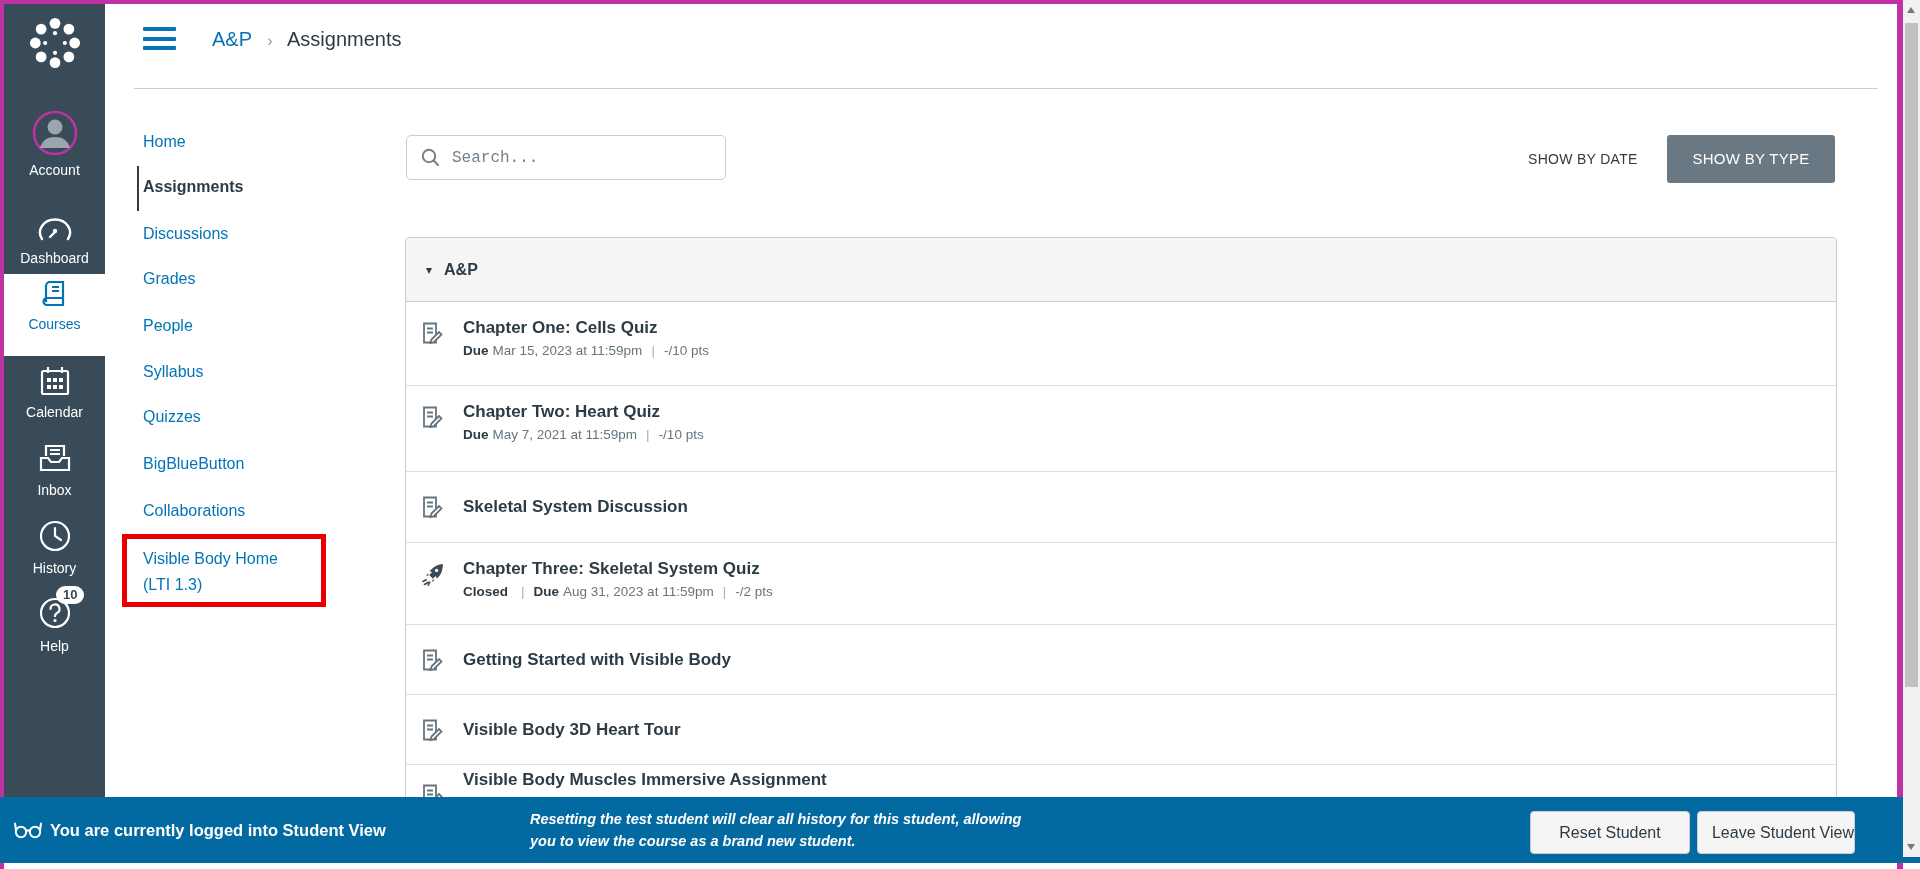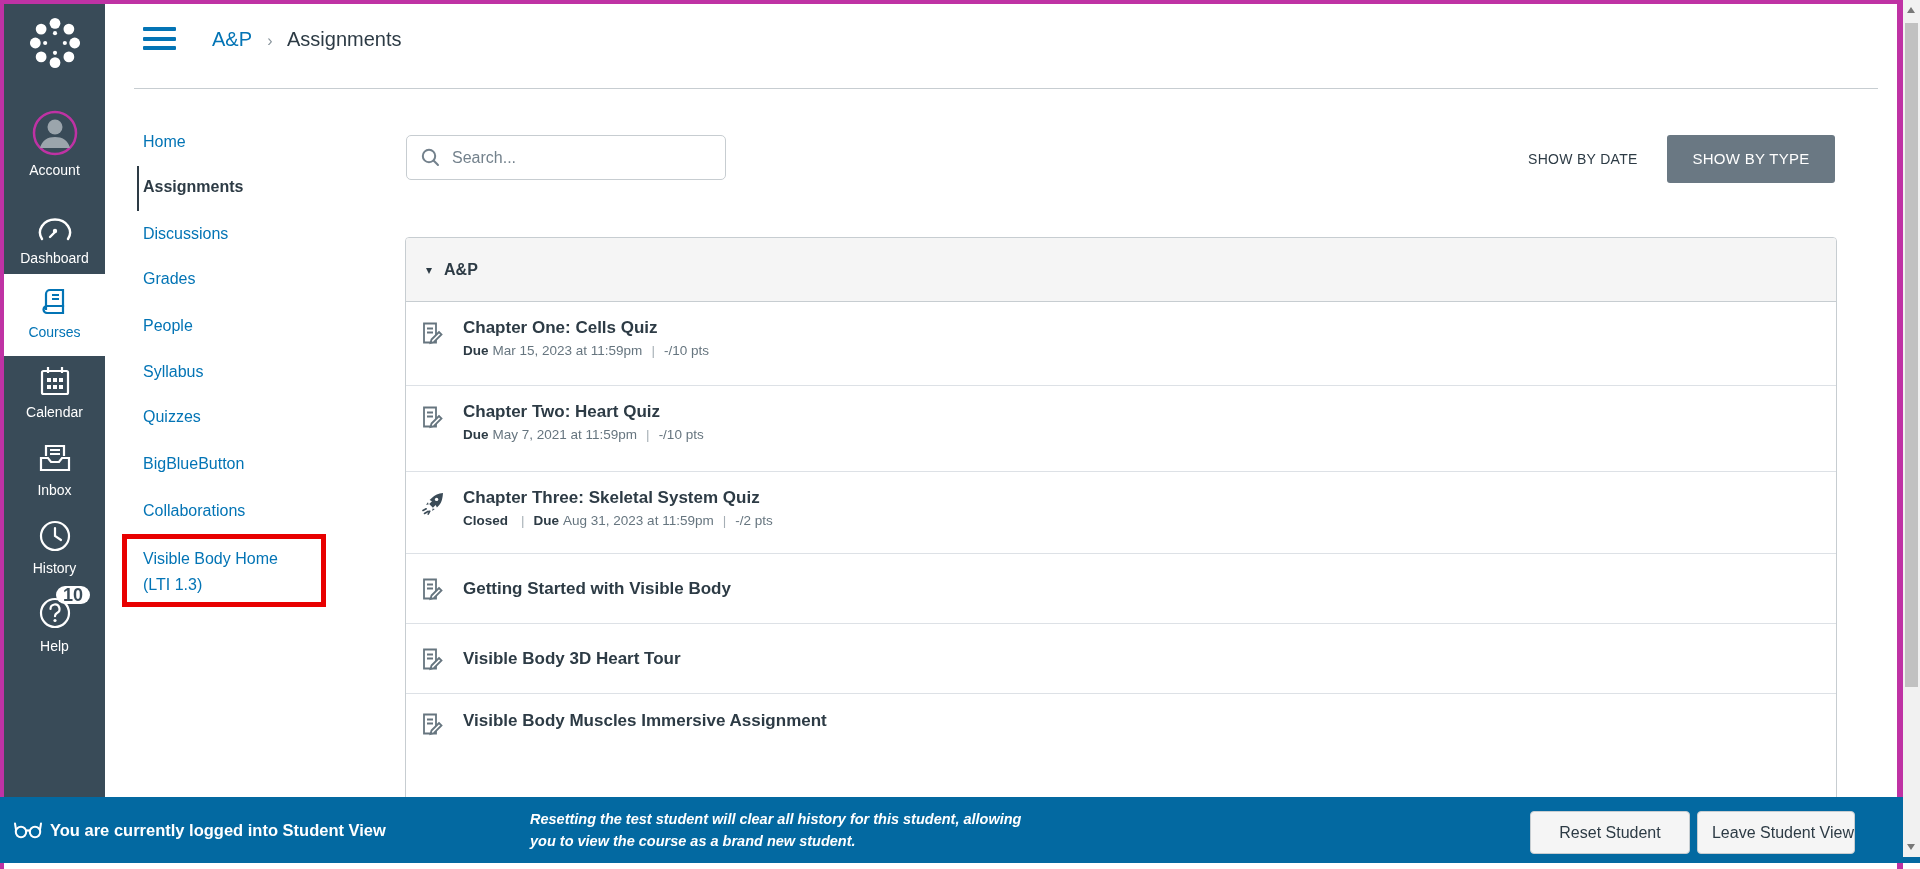--- a/index.html
+++ b/index.html
@@ -13,21 +13,21 @@
   .sv-right  { left:1897px; top:0; width:6px; height:869px; background:#BF32A4; }
 
   
   .sidebar { left:4px; top:4px; width:101px; height:799px; background:#394B58; }
   .nav-item { position:absolute; left:0; width:101px; text-align:center; color:#fff; cursor:pointer; }
   .nav-item .lbl { display:block; font-size:14px; margin-top:2px; color:#fff;text-align:center; }
   .nav-item.active { background:#ffffff; }
   .nav-item.active .lbl { color:#0374B5; }
   .nav-icon { display:inline-block; }
   .badge { position:absolute; left:52px; top:-8px; background:#ffffff; color:#394B58;
-           font-size:18px; font-weight:bold; border-radius:10px; padding:2px 7px; line-height:14px; }
+           font-size:13px; font-weight:bold; border-radius:10px; padding:2px 7px; line-height:14px; }
 
   
   .hamburger { left:143px; top:27px; width:33px; height:23px; cursor:pointer; }
   .hamburger span { display:block; width:33px; height:4px; background:#0374B5; border-radius:1px; margin-bottom:5.5px; }
   .breadcrumb { left:212px; top:24px; height:30px; font-size:20px; line-height:30px; white-space:nowrap; }
   .breadcrumb .crumb-link { color:#0374B5; cursor:pointer; text-decoration:none; }
   .breadcrumb .crumb-sep { color:#8B969E; margin:0 10px; font-size:16px; }
   .breadcrumb .crumb-current { color:#2D3B45; }
   .header-divider { left:134px; top:88px; width:1744px; height:1px; background:#C7CDD1; }
 
@@ -36,21 +36,21 @@
   .cnav-item { position:absolute; left:6px; font-size:16px; color:#0374B5; cursor:pointer; white-space:nowrap; }
   .cnav-item.active { color:#2D3B45; font-weight:bold; }
   .active-bar { position:absolute; left:0; top:44px; width:2px; height:45px; background:#2D3B45; }
   .cnav-wrap { white-space:normal; width:160px; line-height:26px; }
   .red-annotation { left:122px; top:534px; width:204px; height:73px; border:5px solid #E80000; pointer-events:none; }
 
   
   .search-box { left:406px; top:135px; width:320px; height:45px; border:1px solid #C7CDD1; border-radius:5px;
                 display:flex; align-items:center; padding-left:14px; background:#fff; }
   .search-box input { border:none; outline:none; font-size:16px; color:#2D3B45; margin-left:12px; width:250px;
-                      font-family:Liberation Sans, sans-serif; }
+                      font-family:Liberation Mono, monospace; }
   .search-box input::placeholder { color:#73818C; }
   .btn-ghost { left:1512px; top:135px; height:48px; padding:0 16px; background:transparent; border:none;
                font-size:14px; color:#2D3B45; line-height:48px; cursor:pointer; letter-spacing:.3px; }
   .btn-filled { left:1667px; top:135px; width:168px; height:48px; background:#6A7883; border:none; border-radius:3px;
                 font-size:15px; color:#ffffff; cursor:pointer; letter-spacing:.3px; text-align:center; line-height:48px; }
 
   
   .assign-list { left:405px; top:237px; width:1432px; height:568px; border:1px solid #C7CDD1;
                  border-radius:4px 4px 0 0; overflow:hidden; background:#fff; }
   .group-header { height:64px; background:#F5F5F5; border-bottom:1px solid #C7CDD1;
@@ -129,21 +129,21 @@
 
   <div class="nav-item" style="top:210px;height:56px">
     <svg class="nav-icon" width="36" height="30" viewBox="0 0 36 30" fill="none" stroke="#ffffff" stroke-width="2.4">
       <path d="M5 25a15 13 0 1 1 26 0" stroke-linecap="round"></path>
       <path d="M18 18 L13 23" stroke-linecap="round"></path>
       <circle cx="18" cy="17" r="2.2" fill="#ffffff" stroke="none"></circle>
     </svg>
     <span class="lbl">Dashboard</span>
   </div>
 
-  <div class="nav-item active" style="top:270px;height:82px;padding-top:12px">
+  <div class="nav-item active" style="top:270px;height:82px;padding-top:4px">
     <svg class="nav-icon" width="32" height="32" viewBox="0 0 32 32" fill="none" stroke="#0374B5" stroke-width="2.2">
       <path d="M8 27a3.5 3.5 0 0 1 0-7h16V4H11a4 4 0 0 0-4 4v16"></path>
       <path d="M8 20h16v7H8"></path>
       <path d="M13 9h7M13 13h7"></path>
     </svg>
     <span class="lbl">Courses</span>
   </div>
 
   <div class="nav-item" style="top:360px;height:60px">
     <svg class="nav-icon" width="34" height="34" viewBox="0 0 34 34" fill="none" stroke="#ffffff" stroke-width="2.2">
@@ -250,20 +250,28 @@
       <path d="M4 2.5h12v19H4z"></path>
         <path d="M7 7.5h6M7 11.5h6"></path>
       <path d="M11.5 18.5 19 11l2.5 2.5-7.5 7.5-3.5 1z" fill="#fff"></path>
     </svg>
     <div class="a-title">Chapter Two: Heart Quiz</div>
     <div class="a-meta">
       <span class="m-bold">Due</span><span class="m-text">May 7, 2021 at 11:59pm</span><span class="m-sep">|</span><span class="m-text">-/10 pts</span>
     </div>
   </div>
 
+  <div class="a-row no-meta h71">
+    <svg class="row-icon" width="24" height="24" viewBox="0 0 24 24" fill="none" stroke="#66757F" stroke-width="1.8">
+      <path d="M4 2.5h12v19H4z"></path>
+        <path d="M7 7.5h6M7 11.5h6"></path>
+      <path d="M11.5 18.5 19 11l2.5 2.5-7.5 7.5-3.5 1z" fill="#fff"></path>
+    </svg>
+    <div class="a-title">Skeletal System Discussion</div>
+  </div>
 
   <div class="a-row with-meta h82">
     <svg class="row-icon" width="26" height="26" viewBox="0 0 26 26">
       <path d="M23 2c-4.5.4-8.3 2-11.2 4.9L9.6 9.1l2.4 1.2-2.8 2.8 3.7 3.7 2.8-2.8 1.2 2.4 2.2-2.2C22 11.3 22.6 6.5 23 2z" fill="#3B4B57"></path>
       <circle cx="16.6" cy="8.4" r="1.7" fill="#ffffff"></circle>
       <path d="M8.6 13.4 6 13.8l2-2.6zM12.6 17.4l-.4 2.6 2.6-2z" fill="#3B4B57"></path>
       <g stroke="#3B4B57" stroke-width="1.6" stroke-linecap="round">
         <path d="M3 19.5l3.2-1.7"></path>
           <path d="M4.5 22.5l3.8-2.2"></path>
           <path d="M8.2 23.2l1.6-3"></path>
@@ -292,21 +300,21 @@
     </svg>
     <div class="a-title">Visible Body 3D Heart Tour</div>
   </div>
 
   <div class="a-row no-meta h90">
     <svg class="row-icon" width="24" height="24" viewBox="0 0 24 24" fill="none" stroke="#66757F" stroke-width="1.8" style="top:18px;transform:none">
       <path d="M4 2.5h12v19H4z"></path>
         <path d="M7 7.5h6M7 11.5h6"></path>
       <path d="M11.5 18.5 19 11l2.5 2.5-7.5 7.5-3.5 1z" fill="#fff"></path>
     </svg>
-    <div class="a-title" style="align-self:flex-start;margin-top:17px">Visible Body Muscles Immersive Assignment</div>
+    <div class="a-title" style="align-self:flex-start;margin-top:5px">Visible Body Muscles Immersive Assignment</div>
   </div>
 </div>
 
 <div class="abs sv-bar">
   <svg class="sv-glasses" width="30" height="24" viewBox="0 0 30 24" fill="none" stroke="#ffffff" stroke-width="2">
     <circle cx="8" cy="14" r="5.2"></circle>
     <circle cx="22" cy="14" r="5.2"></circle>
     <path d="M13.2 13.5c.8-1.8 2.8-1.8 3.6 0" stroke-linecap="round"></path>
     <path d="M2.9 11 2 5.5M27.1 11 28 5.5" stroke-linecap="round"></path>
   </svg>

